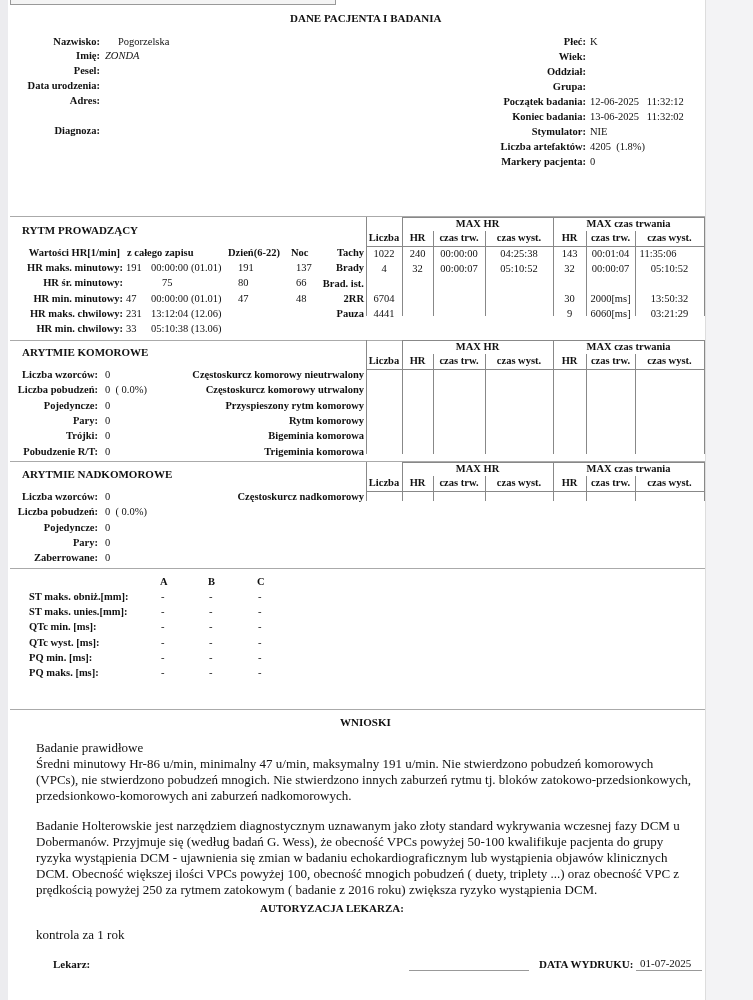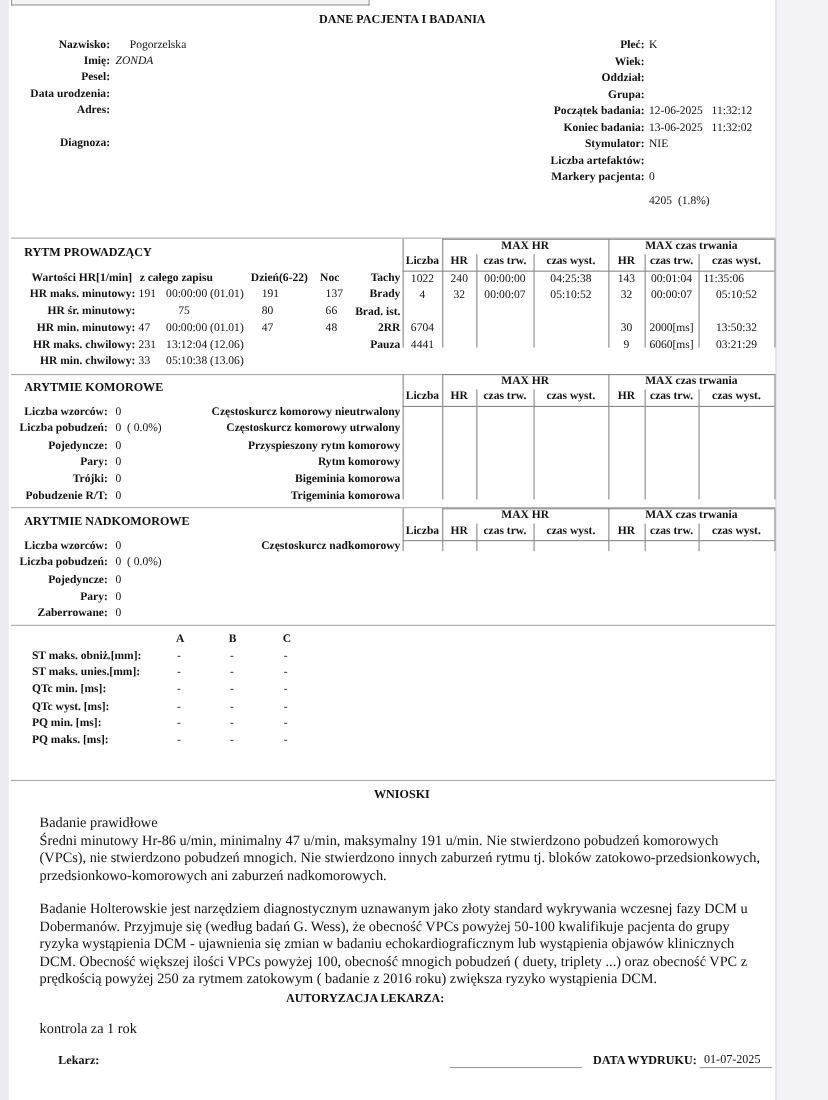--- a/index.html
+++ b/index.html
@@ -54,21 +54,21 @@
     <div class="abs val" style="left:590px;top:66px;white-space:pre;"></div>
     <div class="abs lbl" style="right:167px;top:81px;">Grupa:</div>
     <div class="abs val" style="left:590px;top:81px;white-space:pre;"></div>
     <div class="abs lbl" style="right:167px;top:96px;">Początek badania:</div>
     <div class="abs val" style="left:590px;top:96px;white-space:pre;">12-06-2025   11:32:12</div>
     <div class="abs lbl" style="right:167px;top:111px;">Koniec badania:</div>
     <div class="abs val" style="left:590px;top:111px;white-space:pre;">13-06-2025   11:32:02</div>
     <div class="abs lbl" style="right:167px;top:126px;">Stymulator:</div>
     <div class="abs val" style="left:590px;top:126px;white-space:pre;">NIE</div>
     <div class="abs lbl" style="right:167px;top:141px;">Liczba artefaktów:</div>
-    <div class="abs val" style="left:590px;top:141px;white-space:pre;margin-top:36px;">4205  (1.8%)</div>
+    <div class="abs val" style="left:590px;top:141px;white-space:pre;">4205  (1.8%)</div>
     <div class="abs lbl" style="right:167px;top:156px;">Markery pacjenta:</div>
     <div class="abs val" style="left:590px;top:156px;white-space:pre;">0</div>
   </div>
 
 <div class="hline" style="left:10px;top:216px;width:695px;"></div>
 
 <div class="abs b f11" style="left:22px;top:224px;">RYTM PROWADZĄCY</div>
 <div id="rytm">
     <div class="vline" style="left:366px;top:217px;height:99px;"></div>
     <div class="vline" style="left:402px;top:217px;height:99px;"></div>

